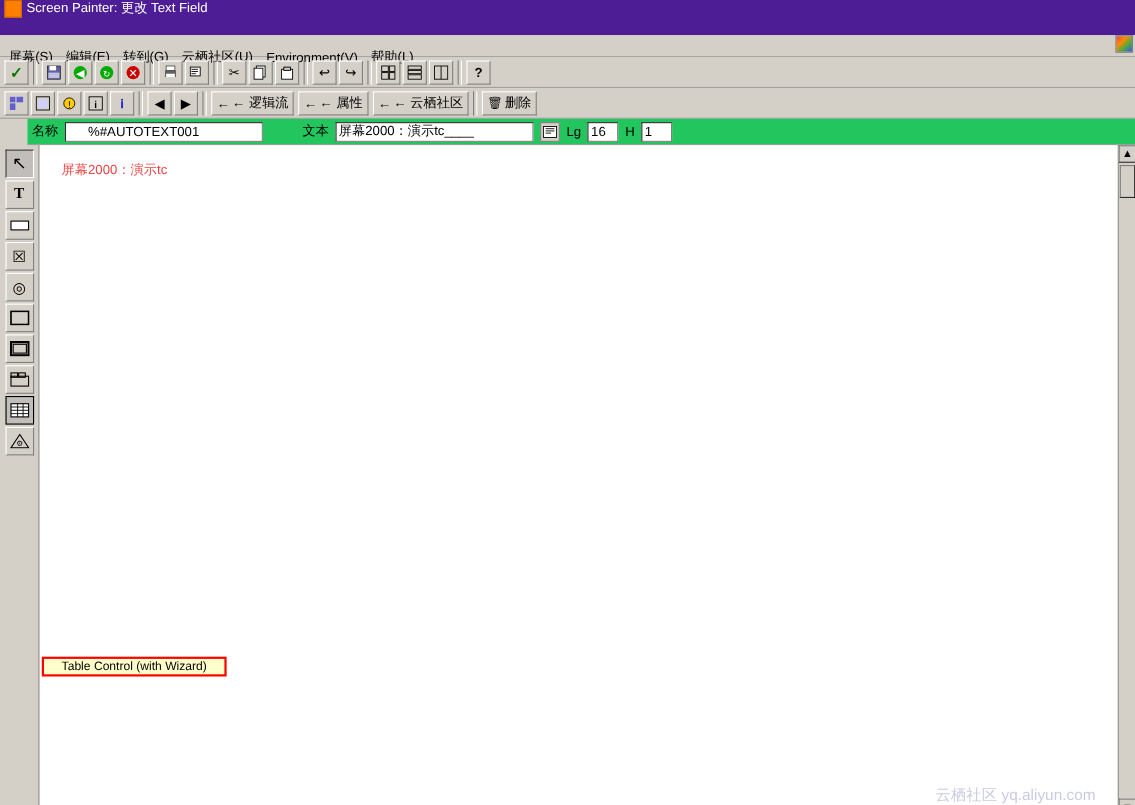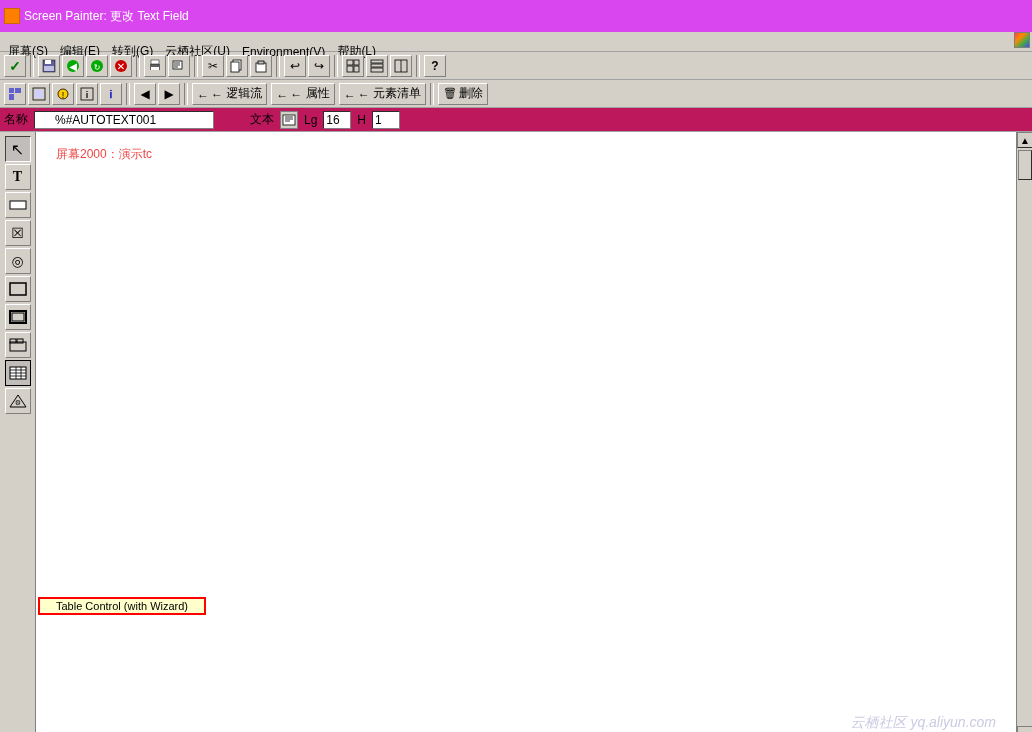--- a/index.html
+++ b/index.html
@@ -6,25 +6,25 @@
     body {
       font-family: 'SimSun', 'MS Song', Arial, sans-serif;
       font-size: 12px;
       background: #d4d0c8;
       width: 1032px;
       height: 732px;
       overflow: hidden;
     }
     
     #title-bar {
-      background: #d946ef;
+      background: #4c1d95;
       color: white;
       height: 22px;
       display: flex;
-      align-items: center;
+      align-items: flex-end;
       padding: 16px 4px;
       font-size: 12px;
       gap: 4px;
     }
     
     #menu-bar {
       background: #d4d0c8;
       height: 20px;
       display: flex;
       align-items: center;
@@ -74,28 +74,29 @@
     }
     .tb-separator {
       width: 4px;
       height: 22px;
       border-left: 1px solid #808080;
       border-right: 1px solid #ffffff;
       margin: 0 2px;
     }
     
     #name-bar {
-      background: #be185d;
+      background: #22c55e;
       height: 24px;
       display: flex;
       align-items: center;
       padding: 0 4px;
       border-bottom: 1px solid #a0a0a0;
       gap: 6px;
       font-size: 12px;
+      margin-left: 25px;
     }
     #name-bar input {
       height: 18px;
       border: 1px inset #808080;
       background: white;
       font-size: 12px;
       padding: 0 2px;
       width: 200px;
     }
     
@@ -166,21 +167,20 @@
       border-left: 1px solid #808080;
     }
 
     
     #watermark {
       position: absolute;
       bottom: 10px;
       right: 20px;
       color: rgba(150,150,200,0.5);
       font-size: 14px;
-      font-style: italic;
     }
 
     .tb-text-btn {
       padding: 0 4px;
       height: 22px;
       background: #d4d0c8;
       border: 1px solid;
       border-top-color: #ffffff;
       border-left-color: #ffffff;
       border-bottom-color: #808080;
@@ -350,33 +350,34 @@
   <div class="tb-text-btn">
     <span>←</span>
     <span>← 逻辑流</span>
   </div>
   <div class="tb-text-btn" style="margin-left:2px;">
     <span>←</span>
     <span>← 属性</span>
   </div>
   <div class="tb-text-btn" style="margin-left:2px;">
     <span>←</span>
-    <span>← 元素清单</span>
+    <span>← 云栖社区</span>
   </div>
   <div class="tb-separator"></div>
   <div class="tb-text-btn">
     <span style="font-size:11px;">🗑</span>
     <span> 删除</span>
   </div>
 </div>
 
 <div id="name-bar">
   <span>名称</span>
   <input type="text" value="%#AUTOTEXT001" style="width: 180px; padding-left: 20px;">
   <span style="margin-left:30px;">文本</span>
+  <input type="text" value="屏幕2000：演示tc____" style="width: 180px;">
   <div style="width:18px;height:18px;border:1px solid #808080;display:flex;align-items:center;justify-content:center;background:#d4d0c8;">
     <svg width="14" height="12" viewBox="0 0 14 12">
         <rect x="1" y="1" width="12" height="10" fill="white" stroke="#000" stroke-width="0.8"></rect>
         <line x1="3" y1="3" x2="11" y2="3" stroke="#000" stroke-width="0.8"></line>
         <line x1="3" y1="5" x2="11" y2="5" stroke="#000" stroke-width="0.8"></line>
         <line x1="3" y1="7" x2="8" y2="7" stroke="#000" stroke-width="0.8"></line>
       </svg>
   </div>
   <span>Lg</span>
   <input type="text" value="16" style="width: 28px;">

